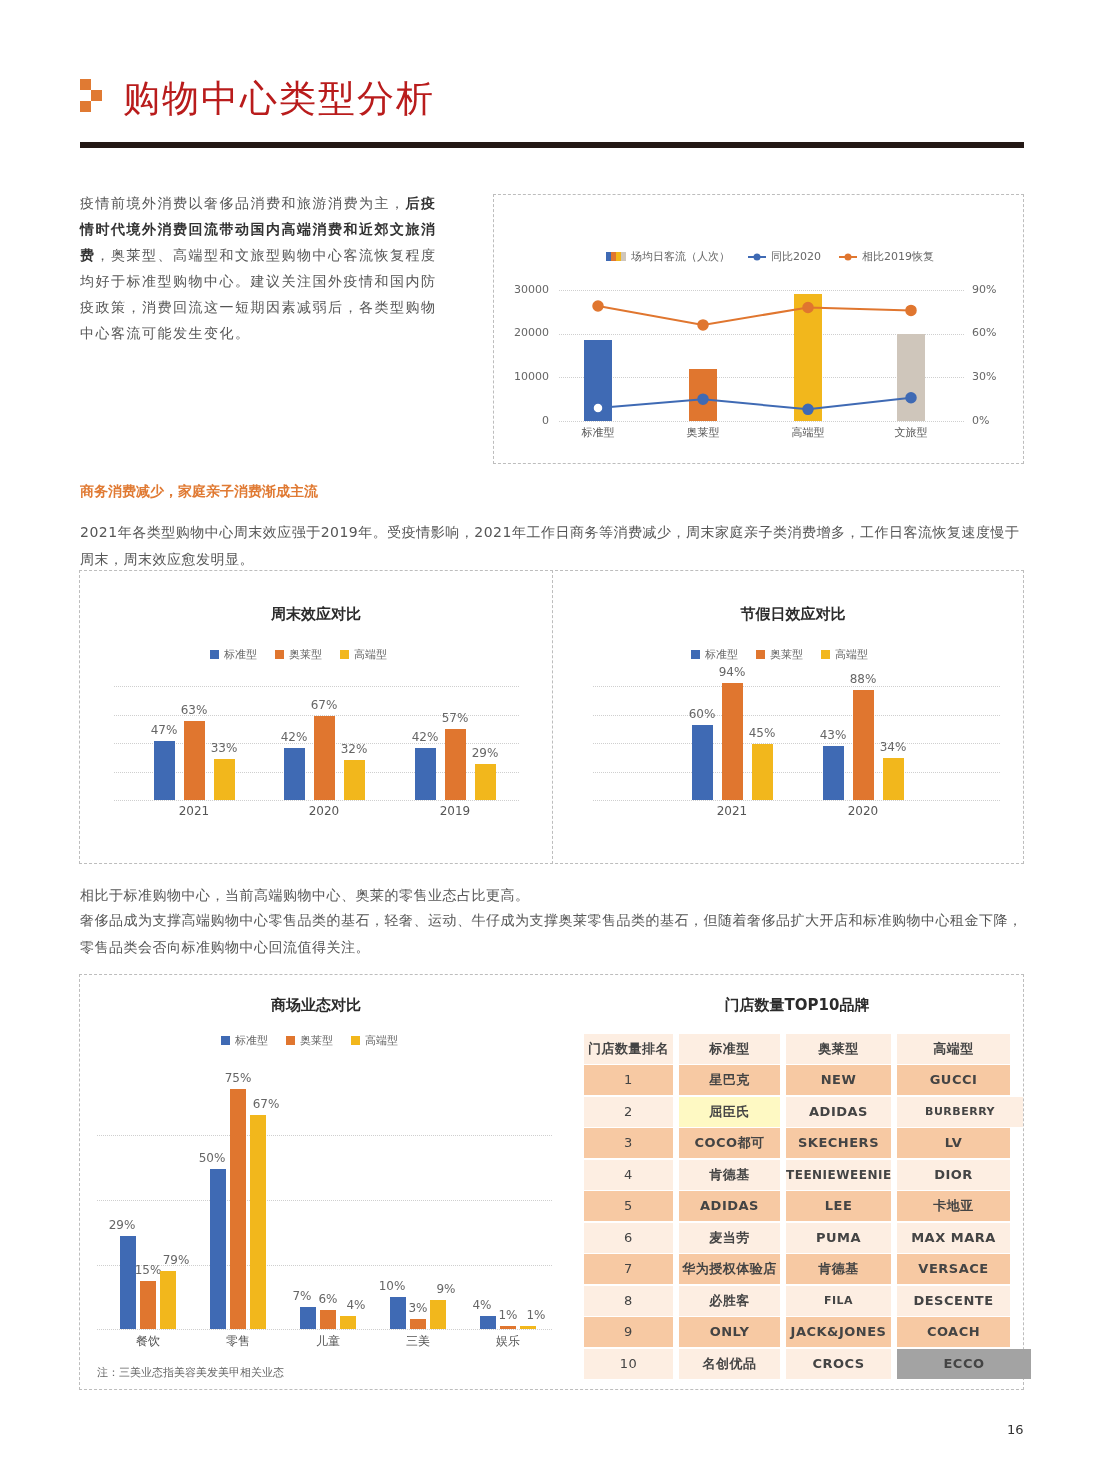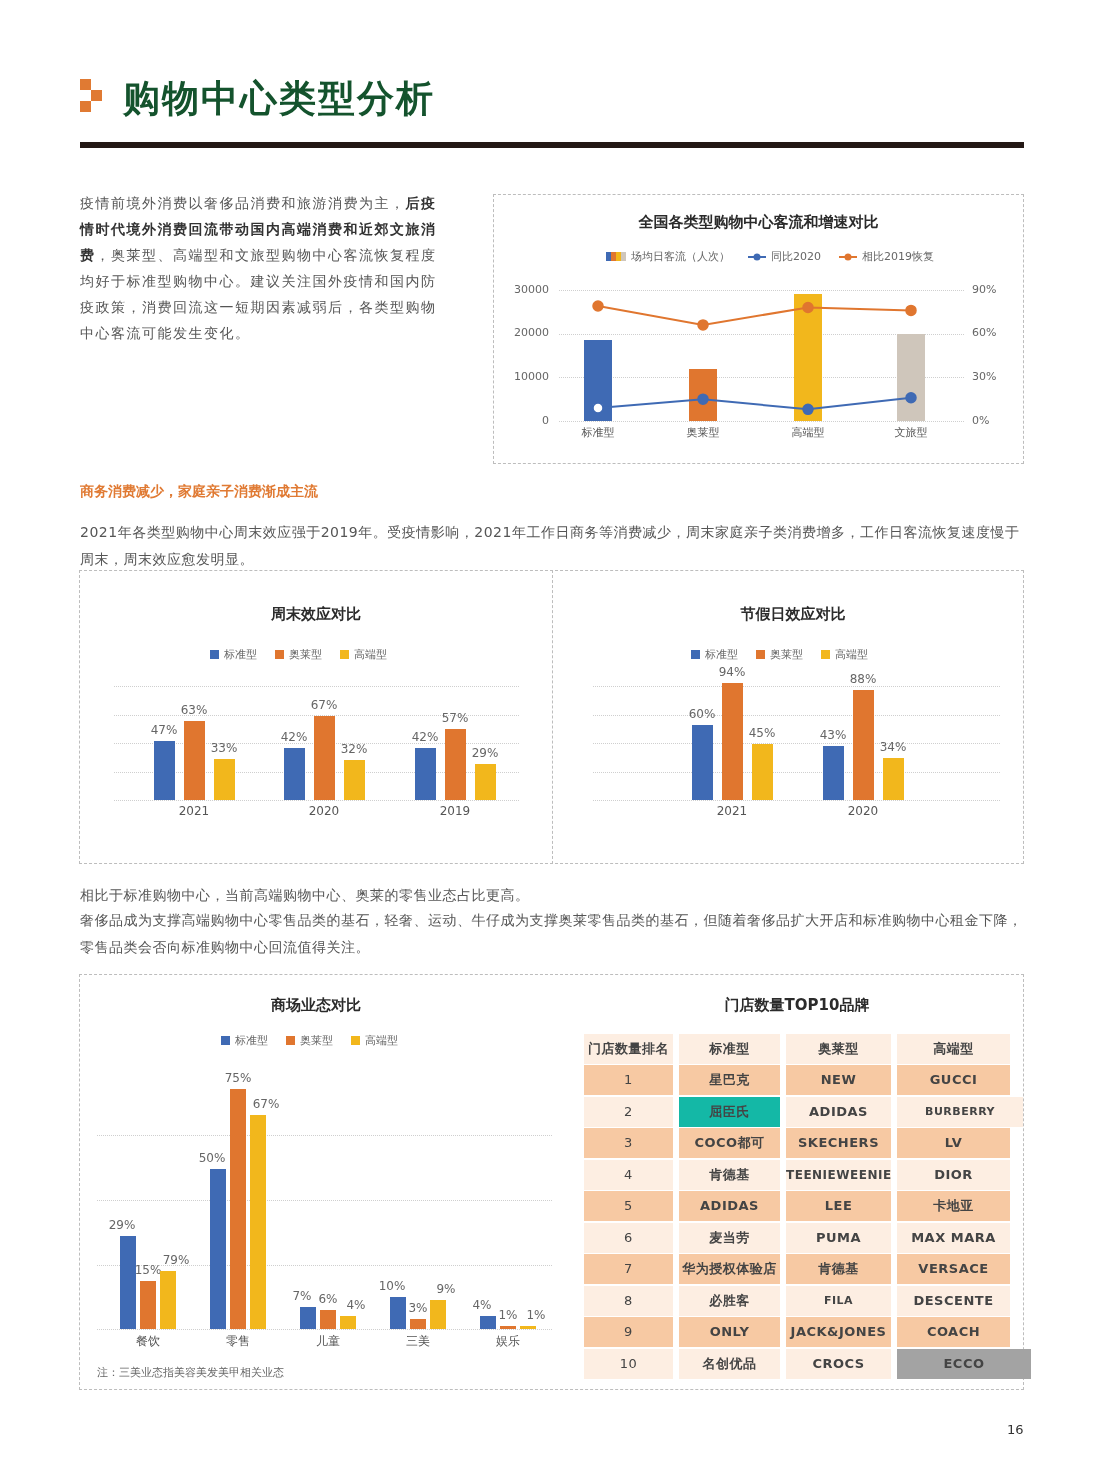--- a/index.html
+++ b/index.html
@@ -3,21 +3,21 @@
 <meta charset="utf-8">
 <style>
   html, body { margin:0; padding:0; background:#ffffff; }
   body { width:1102px; height:1470px; position:relative; overflow:hidden;
          font-family:"DejaVu Sans","Liberation Sans",sans-serif; color:#444; }
   .abs { position:absolute; }
 
   
   .hdr-icon { position:absolute; left:80px; top:79px; width:24px; height:36px; }
   .hdr-icon span { position:absolute; width:11px; height:11px; background:#e07a33; }
-  .hdr-title { position:absolute; left:123px; top:74px; font-size:37px; font-weight:bold; color:#14532d; letter-spacing:2px; }
+  .hdr-title { position:absolute; left:123px; top:74px; font-size:37px; font-weight:normal; color:#b91c1c; letter-spacing:2px; }
   .hdr-rule { position:absolute; left:80px; top:142px; width:944px; height:6px; background:#231815; }
 
   
   .intro { position:absolute; left:80px; top:190px; width:370px; font-size:14px; line-height:26px; color:#555; letter-spacing:1.5px; }
   .intro b { color:#333; }
   .sect-title { position:absolute; left:80px; top:483px; font-size:14px; font-weight:bold; color:#e07a33; }
   .para { position:absolute; left:80px; font-size:14px; line-height:27px; color:#555; width:944px; letter-spacing:0.5px; }
 
   
   .panel { position:absolute; border:1px dashed #bdbdbd; box-sizing:border-box; }
@@ -44,21 +44,20 @@
   <span style="left:0;top:0;"></span>
   <span style="left:11px;top:11px;"></span>
   <span style="left:0;top:22px;"></span>
 </div>
 <div class="hdr-title">购物中心类型分析</div>
 <div class="hdr-rule"></div>
 
 <div class="intro"><span>疫情前境外消费以奢侈品消费和旅游消费为主，</span><b>后疫情时代境外消费回流带动国内高端消费和近郊文旅消费</b><span>，奥莱型、高端型和文旅型购物中心客流恢复程度均好于标准型购物中心。建议关注国外疫情和国内防疫政策，消费回流这一短期因素减弱后，各类型购物中心客流可能发生变化。</span></div>
 
 <div class="panel" style="left:493px;top:194px;width:531px;height:270px;">
-  <div class="chart-title" style="left:0;top:18px;width:100%;">全国各类型购物中心客流和增速对比</div>
   <div class="legend" style="left:100px;top:54px;padding-left:12px;">
     <div class="item">
       <span style="display:inline-flex;">
           <span class="sw" style="width:5px;background:#3f6ab4"></span>
           <span class="sw" style="width:5px;background:#e0762f"></span>
           <span class="sw" style="width:5px;background:#f2b71c"></span>
           <span class="sw" style="width:5px;background:#cfc6bb"></span>
         </span>
       <span>场均日客流（人次）</span>
     </div>
@@ -267,21 +266,21 @@
 <div class="tbl" id="tbl">
     <div class="tcell" style="left:0px;top:0;width:89px;background:#fdeee2;">门店数量排名</div>
     <div class="tcell" style="left:95px;top:0;width:101px;background:#fdeee2;">标准型</div>
     <div class="tcell" style="left:202px;top:0;width:105px;background:#fdeee2;">奥莱型</div>
     <div class="tcell" style="left:313px;top:0;width:113px;background:#fdeee2;">高端型</div>
     <div class="tcell" style="left:0px;top:31px;width:89px;background:#f7c9a3;font-weight:normal;font-size:13px;">1</div>
     <div class="tcell" style="left:95px;top:31px;width:101px;background:#f7c9a3;font-weight:bold;font-size:13px;">星巴克</div>
     <div class="tcell" style="left:202px;top:31px;width:105px;background:#f7c9a3;font-weight:bold;font-size:13px;">NEW BALANCE</div>
     <div class="tcell" style="left:313px;top:31px;width:113px;background:#f7c9a3;font-weight:bold;font-size:13px;">GUCCI</div>
     <div class="tcell" style="left:0px;top:62.5px;width:89px;background:#fdeee2;font-weight:normal;font-size:13px;">2</div>
-    <div class="tcell" style="left:95px;top:62.5px;width:101px;background:#14b8a6;font-weight:bold;font-size:13px;">屈臣氏</div>
+    <div class="tcell" style="left:95px;top:62.5px;width:101px;background:#fef9c3;font-weight:bold;font-size:13px;">屈臣氏</div>
     <div class="tcell" style="left:202px;top:62.5px;width:105px;background:#fdeee2;font-weight:bold;font-size:13px;">ADIDAS</div>
     <div class="tcell" style="left:313px;top:62.5px;width:126px;background:#fdeee2;font-weight:bold;font-size:11px;">BURBERRY</div>
     <div class="tcell" style="left:0px;top:94px;width:89px;background:#f7c9a3;font-weight:normal;font-size:13px;">3</div>
     <div class="tcell" style="left:95px;top:94px;width:101px;background:#f7c9a3;font-weight:bold;font-size:13px;">COCO都可</div>
     <div class="tcell" style="left:202px;top:94px;width:105px;background:#f7c9a3;font-weight:bold;font-size:13px;">SKECHERS</div>
     <div class="tcell" style="left:313px;top:94px;width:113px;background:#f7c9a3;font-weight:bold;font-size:13px;">LV</div>
     <div class="tcell" style="left:0px;top:125.5px;width:89px;background:#fdeee2;font-weight:normal;font-size:13px;">4</div>
     <div class="tcell" style="left:95px;top:125.5px;width:101px;background:#fdeee2;font-weight:bold;font-size:13px;">肯德基</div>
     <div class="tcell" style="left:202px;top:125.5px;width:105px;background:#fdeee2;font-weight:bold;font-size:12px;">TEENIEWEENIE</div>
     <div class="tcell" style="left:313px;top:125.5px;width:113px;background:#fdeee2;font-weight:bold;font-size:13px;">DIOR</div>

